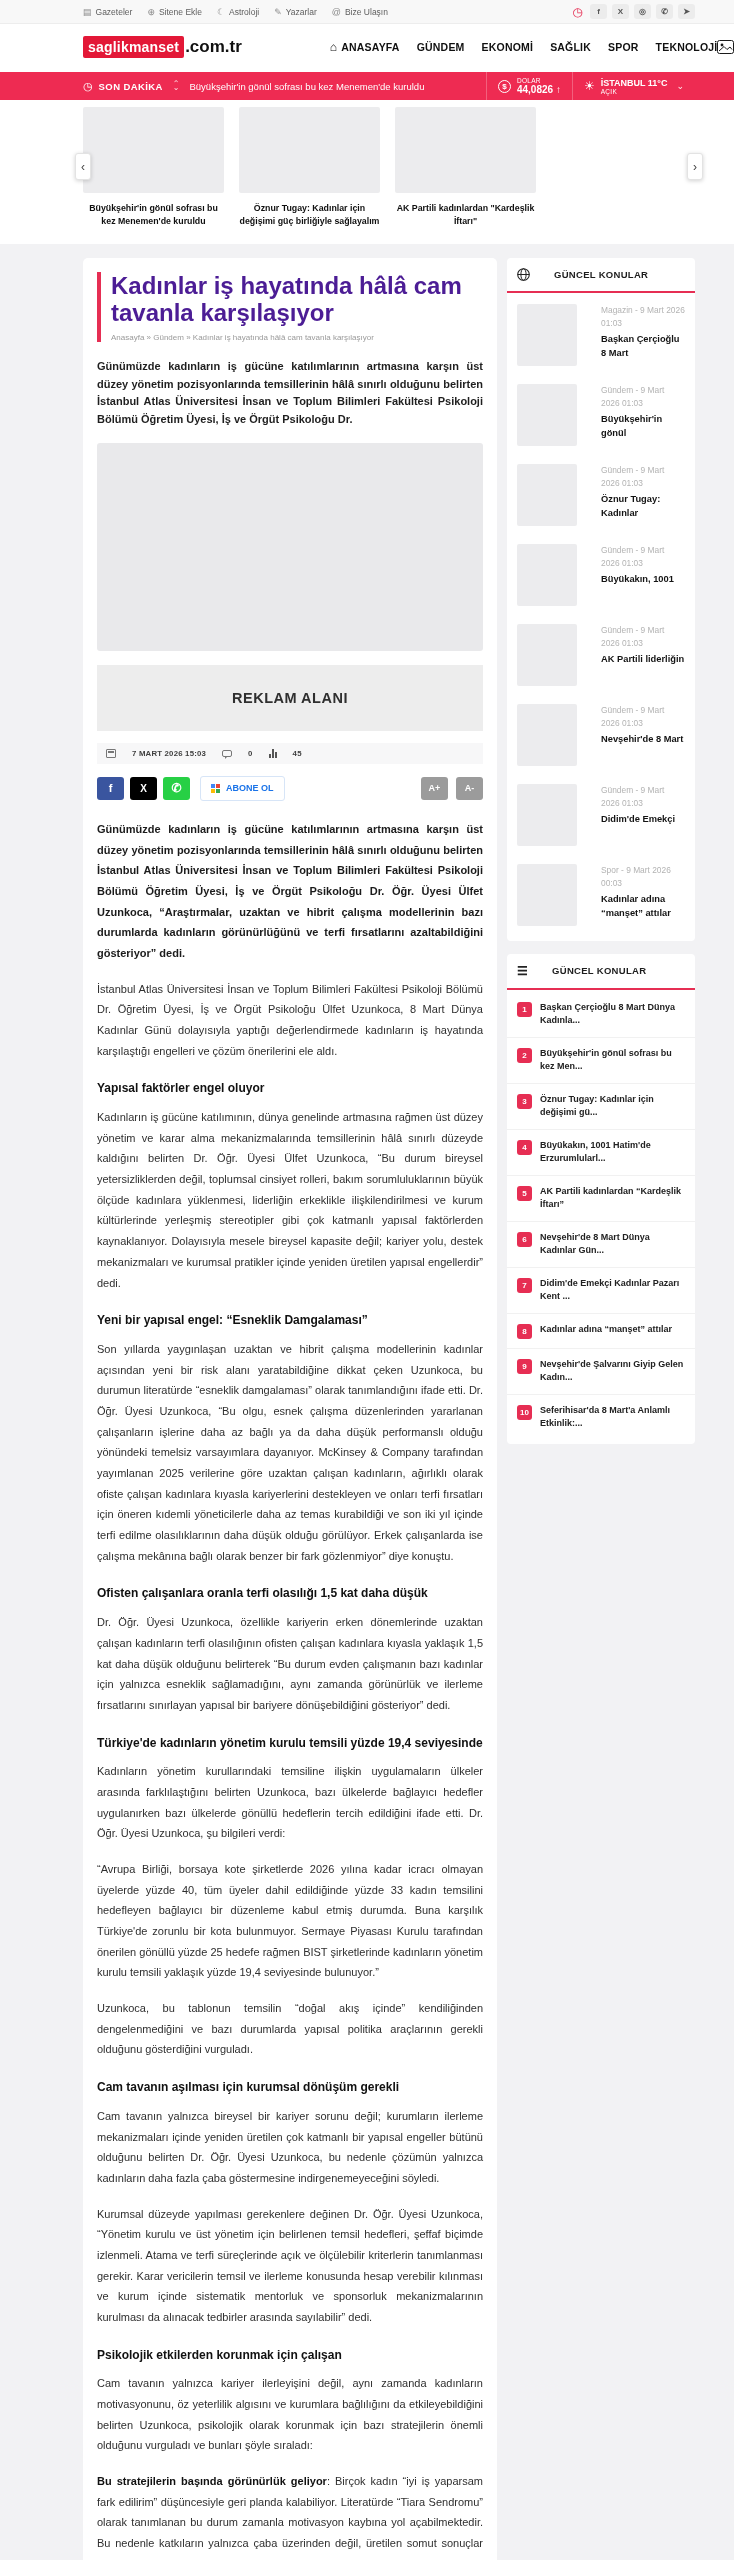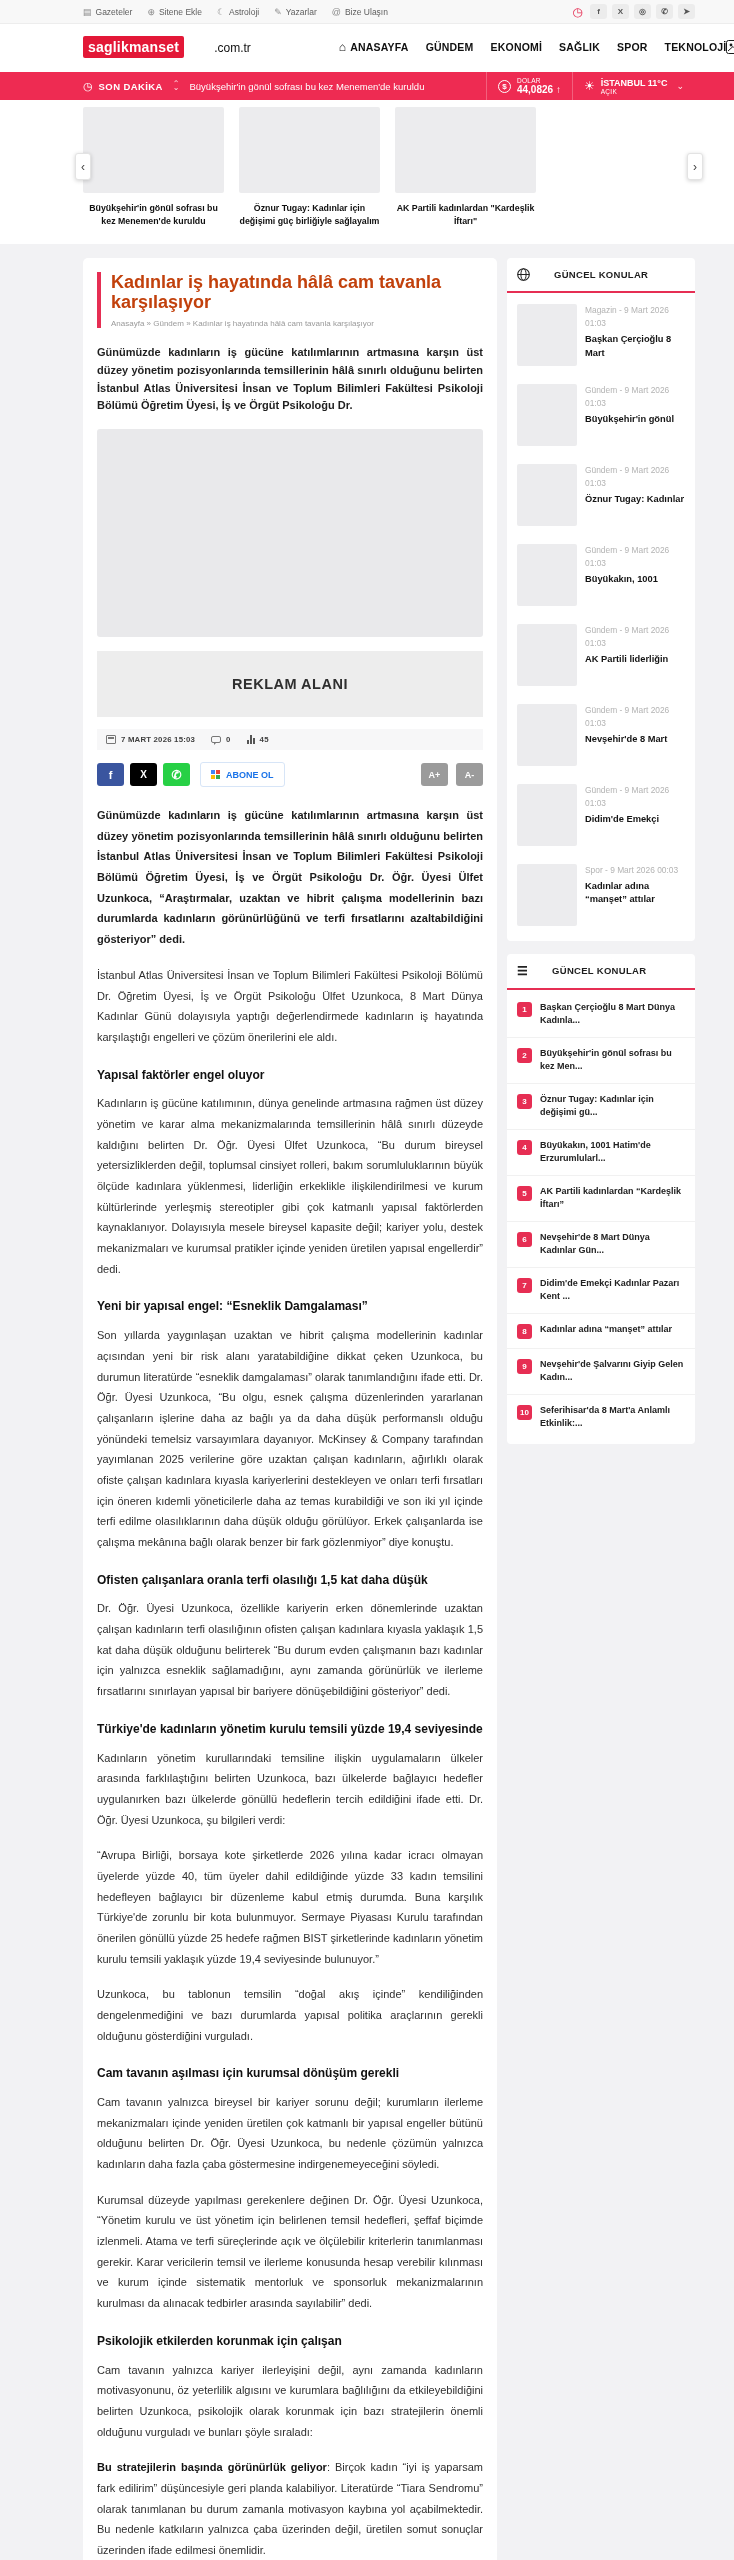--- a/index.html
+++ b/index.html
@@ -19,21 +19,21 @@
   .tlink .ic{font-size:9px;color:#8a8a8a;}
   .tsocial{margin-left:auto;display:flex;align-items:center;gap:5px;}
   .alarm{color:#e62e53;font-size:12px;margin-right:2px;}
   .sbox{width:17px;height:15px;background:#ececec;border-radius:3px;color:#555;
         display:flex;align-items:center;justify-content:center;font-size:8px;font-weight:bold;}
 
   .mainnav{height:46px;display:flex;align-items:center;}
   .mainnav .wrap{display:flex;align-items:center;}
   .logo{display:flex;align-items:baseline;cursor:pointer;}
   .logo-main{background:#e31837;color:#fff;font-weight:800;font-size:14px;padding:3px 5px;border-radius:2px;letter-spacing:.2px;}
-  .logo-suffix{color:#101010;font-weight:normal;font-size:12px;margin-left:1px;padding-left:29px;}
+  .logo-suffix{color:#101010;font-weight:bold;font-size:17px;margin-left:1px;}
   .navlinks{display:flex;align-items:center;gap:17px;margin-left:88px;}
   .navlink{font-size:10.5px;font-weight:800;color:#101010;letter-spacing:.2px;cursor:pointer;display:flex;align-items:center;gap:4px;white-space:nowrap;}
   .navlink .ic{font-size:12px;font-weight:normal;}
   .navicons{margin-left:auto;display:flex;align-items:center;gap:13px;}
   .nicon{cursor:pointer;display:flex;align-items:center;justify-content:center;color:#1a1a1a;}
   .play-circle{width:19px;height:19px;border-radius:50%;background:#111;display:flex;align-items:center;justify-content:center;}
   .play-circle::after{content:"";border-left:6px solid #fff;border-top:4px solid transparent;border-bottom:4px solid transparent;margin-left:2px;}
 
   
   .ticker{background:#ee2b52;height:28px;display:flex;align-items:center;margin-top:2px;}
@@ -61,31 +61,31 @@
              box-shadow:0 1px 4px rgba(0,0,0,.18);display:flex;align-items:center;justify-content:center;
              font-size:12px;color:#444;cursor:pointer;z-index:2;}
   .car-arrow.left{left:-8px;}
   .car-arrow.right{right:-8px;}
 
   
   .content{display:flex;gap:10px;margin-top:14px;align-items:flex-start;}
   .article-card{width:414px;background:#fff;border-radius:5px;padding:14px 14px 18px;}
 
   .title-block{border-left:4px solid #e62e53;padding-left:10px;}
-  h1{font-size:18px;line-height:1.15;color:#c2410c;font-weight:800;}
+  h1{font-size:24px;line-height:1.15;color:#4c1d95;font-weight:800;}
   .breadcrumb{font-size:8px;color:#9a9a9a;margin-top:6px;}
 
   .summary{margin-top:16px;font-size:11px;font-weight:bold;line-height:1.62;text-align:justify;color:#1f1f1f;}
   .feature{height:208px;background:#e9e9eb;border-radius:3px;margin-top:14px;}
   .adbox{background:#ededed;margin-top:14px;height:66px;display:flex;align-items:center;justify-content:center;
          font-weight:800;font-size:14.5px;color:#2f2f2f;letter-spacing:.5px;}
 
   .meta{margin-top:12px;background:#f7f7f8;padding:6px 9px;display:flex;align-items:center;gap:16px;
         font-size:7.8px;font-weight:bold;color:#3f3f3f;letter-spacing:.2px;}
-  .mitem{display:flex;align-items:center;gap:5px;}
+  .mitem{display:flex;align-items:center;gap:16px;}
   .cal{width:10px;height:9px;border:1px solid #777;border-radius:1px;position:relative;}
   .cal::before{content:"";position:absolute;left:1px;right:1px;top:1px;height:2px;background:#777;}
   .bubble{width:10px;height:7px;border:1px solid #777;border-radius:2px;position:relative;}
   .bubble::after{content:"";position:absolute;left:2px;bottom:-3px;border-top:3px solid #777;border-right:3px solid transparent;}
   .chart{display:flex;align-items:flex-end;gap:1px;height:9px;}
   .chart i{width:2px;background:#555;display:block;}
   .chart i:nth-child(1){height:4px;}.chart i:nth-child(2){height:9px;}.chart i:nth-child(3){height:6px;}
 
   .social{margin-top:12px;display:flex;align-items:center;gap:6px;}
   .sbtn{width:27px;height:23px;border-radius:3px;color:#fff;display:flex;align-items:center;justify-content:center;
@@ -109,21 +109,21 @@
   .blk.ad{background:#ededed;color:#8f8f8f;text-align:center;font-weight:800;letter-spacing:1px;
           padding:27px 0;font-size:14px;margin:16px 0 18px;line-height:1;}
 
   
   .side{width:188px;flex:none;}
   .widget{background:#fff;border-radius:4px;margin-bottom:13px;overflow:hidden;}
   .whead{display:flex;align-items:center;gap:24px;padding:10px 10px;font-size:9.5px;font-weight:800;color:#1d1d1d;
          border-bottom:2px solid #e62e53;letter-spacing:.3px;}
   .whead .wic{font-size:12px;color:#222;}
   .w1-list{padding:2px 0 6px;}
-  .w1-item{display:flex;gap:8px;padding:9px 10px;cursor:pointer;}
+  .w1-item{display:flex;gap:24px;padding:9px 10px;cursor:pointer;}
   .thumb{width:60px;height:62px;background:#ececee;border-radius:2px;flex:none;}
   .w1-meta{font-size:8.4px;color:#b3b3b3;line-height:1.6;}
   .w1-title{font-size:9.3px;font-weight:bold;color:#141414;margin-top:3px;line-height:1.45;}
   .w2-list{padding:2px 0 4px;}
   .w2-item{display:flex;gap:8px;align-items:flex-start;padding:9px 10px;border-bottom:1px solid #f1f1f1;cursor:pointer;}
   .w2-item:last-child{border-bottom:none;}
   .num{width:15px;height:15px;background:#e62e53;color:#fff;border-radius:3px;font-size:8px;font-weight:bold;
        display:flex;align-items:center;justify-content:center;flex:none;margin-top:1px;}
   .w2-title{font-size:9px;font-weight:bold;color:#222;line-height:1.5;}
 

